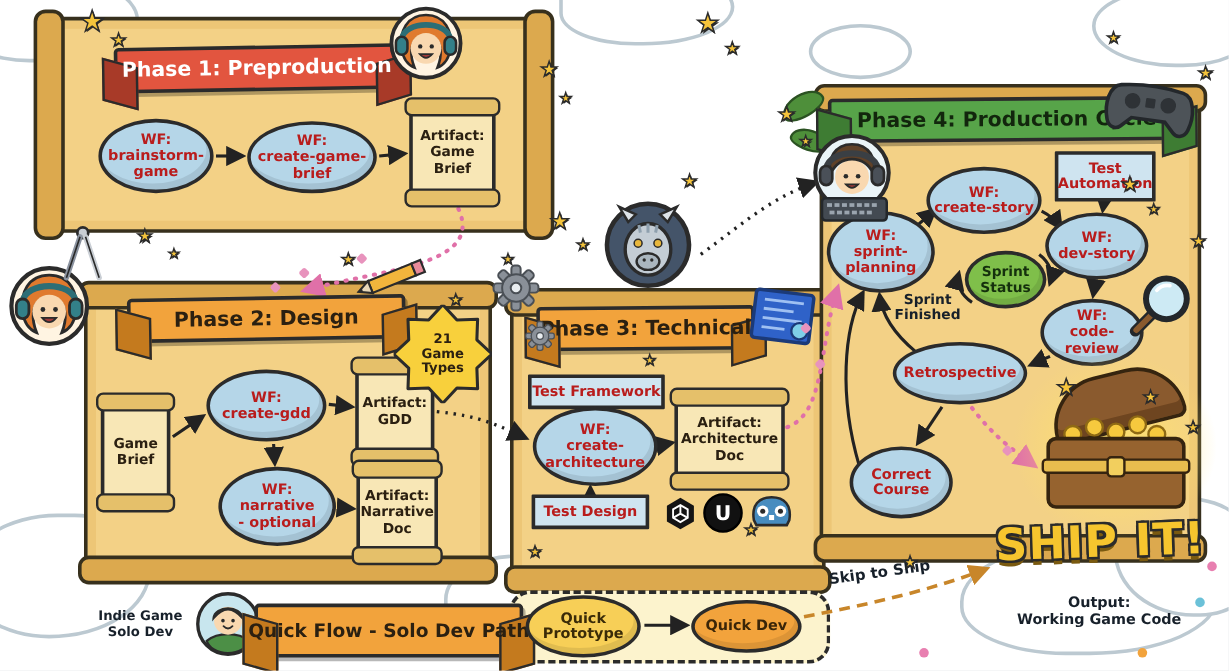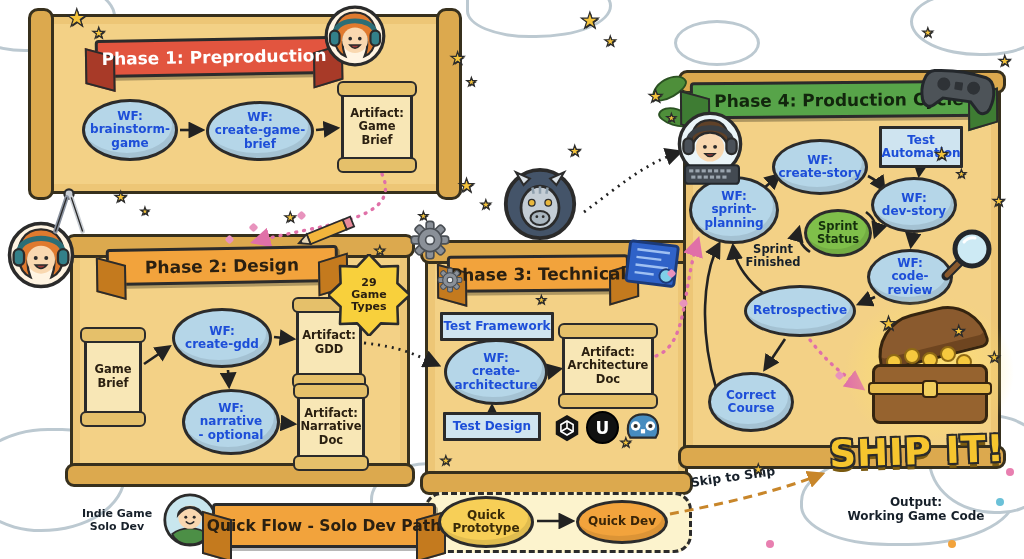--- a/index.html
+++ b/index.html
@@ -18,21 +18,21 @@
   .scroll-v::before{top:-9px}.scroll-v::after{bottom:-10px}
 
   .banner{position:absolute;display:flex;align-items:center;justify-content:center;font-weight:bold;border:3px solid #2b2b2b;border-radius:4px;font-size:17px;z-index:5;box-shadow:2px 3px 0 rgba(0,0,0,.28);white-space:nowrap}
   .banner::before,.banner::after{content:"";position:absolute;z-index:-1;top:9px;width:26px;height:100%;background:var(--tab,#b03d2c);border:2.5px solid #2b2b2b}
   .banner::before{left:-13px;transform:skewY(16deg)}
   .banner::after{right:-13px;transform:skewY(-16deg)}
   .banner.red{background:#e2553f;color:#fff;--tab:#a83a28}
   .banner.orange{background:#f2a33c;color:#2b2011;--tab:#c47a1e}
   .banner.green{background:#57a449;color:#12260d;--tab:#3e7c33}
 
-  .node{position:absolute;display:flex;align-items:center;justify-content:center;text-align:center;font-weight:bold;white-space:pre-line;border:3px solid #2b2b2b;line-height:1.12;font-size:12px;color:#1d4ed8;z-index:5}
+  .node{position:absolute;display:flex;align-items:center;justify-content:center;text-align:center;font-weight:bold;white-space:pre-line;border:3px solid #2b2b2b;line-height:1.12;font-size:12px;color:#b91c1c;z-index:5}
   .ellipse{border-radius:50%;background:#b5d6e8;box-shadow:inset -3px -5px 0 rgba(0,0,0,.09)}
   .ellipse.green{background:#7fbf4a;color:#15300d}
   .ellipse.yellow{background:#f7cf57;color:#3a2b08}
   .ellipse.orangefill{background:#f2a33c;color:#3a2508}
   .rectnode{border-radius:1px;background:#cfe4f0}
 
   .artifact{position:absolute;display:flex;align-items:center;justify-content:center;text-align:center;font-weight:bold;white-space:pre-line;background:#f8e7b6;border:3px solid #2b2b2b;border-radius:6px;font-size:11.5px;line-height:1.18;color:#2b2011;z-index:5}
   .artifact::before,.artifact::after{content:"";position:absolute;left:-7px;right:-7px;height:12px;background:#e5c06a;border:2.5px solid #2b2b2b;border-radius:6px}
   .artifact::before{top:-8px}.artifact::after{bottom:-8px}
 
@@ -143,21 +143,21 @@
     <div class="node ellipse" style="left:182px;top:389px;width:98px;height:66px">WF:
 narrative
 - optional</div>
     <div class="artifact" style="left:297px;top:388px;width:68px;height:78px">Artifact:
 Narrative
 Doc</div>
     <div class="badge" style="left:328px;top:254px;width:82px;height:82px">
       <svg viewBox="0 0 80 80" width="82" height="82">
         <polygon points="80,40 67.7,51.5 68.3,68.3 51.5,67.7 40,80 28.5,67.7 11.7,68.3 12.3,51.5 0,40 12.3,28.5 11.7,11.7 28.5,12.3 40,0 51.5,12.3 68.3,11.7 67.7,28.5" fill="#f8d03c" stroke="#2b2b2b" stroke-width="2.5" stroke-linejoin="round"></polygon>
       </svg>
-      <div class="btxt">29
+      <div class="btxt">21
 Game
 Types</div>
     </div>
   </div>
 
   <div>
     <div class="scroll scroll-v" style="left:425px;top:246px;width:263px;height:242px"></div>
     <div class="banner orange" style="left:447px;top:255px;width:182px;height:37px;transform:rotate(-0.5deg)">Phase 3: Technical</div>
     <div class="avatar" style="left:502px;top:166px;width:76px;height:76px">
       <svg viewBox="0 0 60 60" width="76" height="76">

